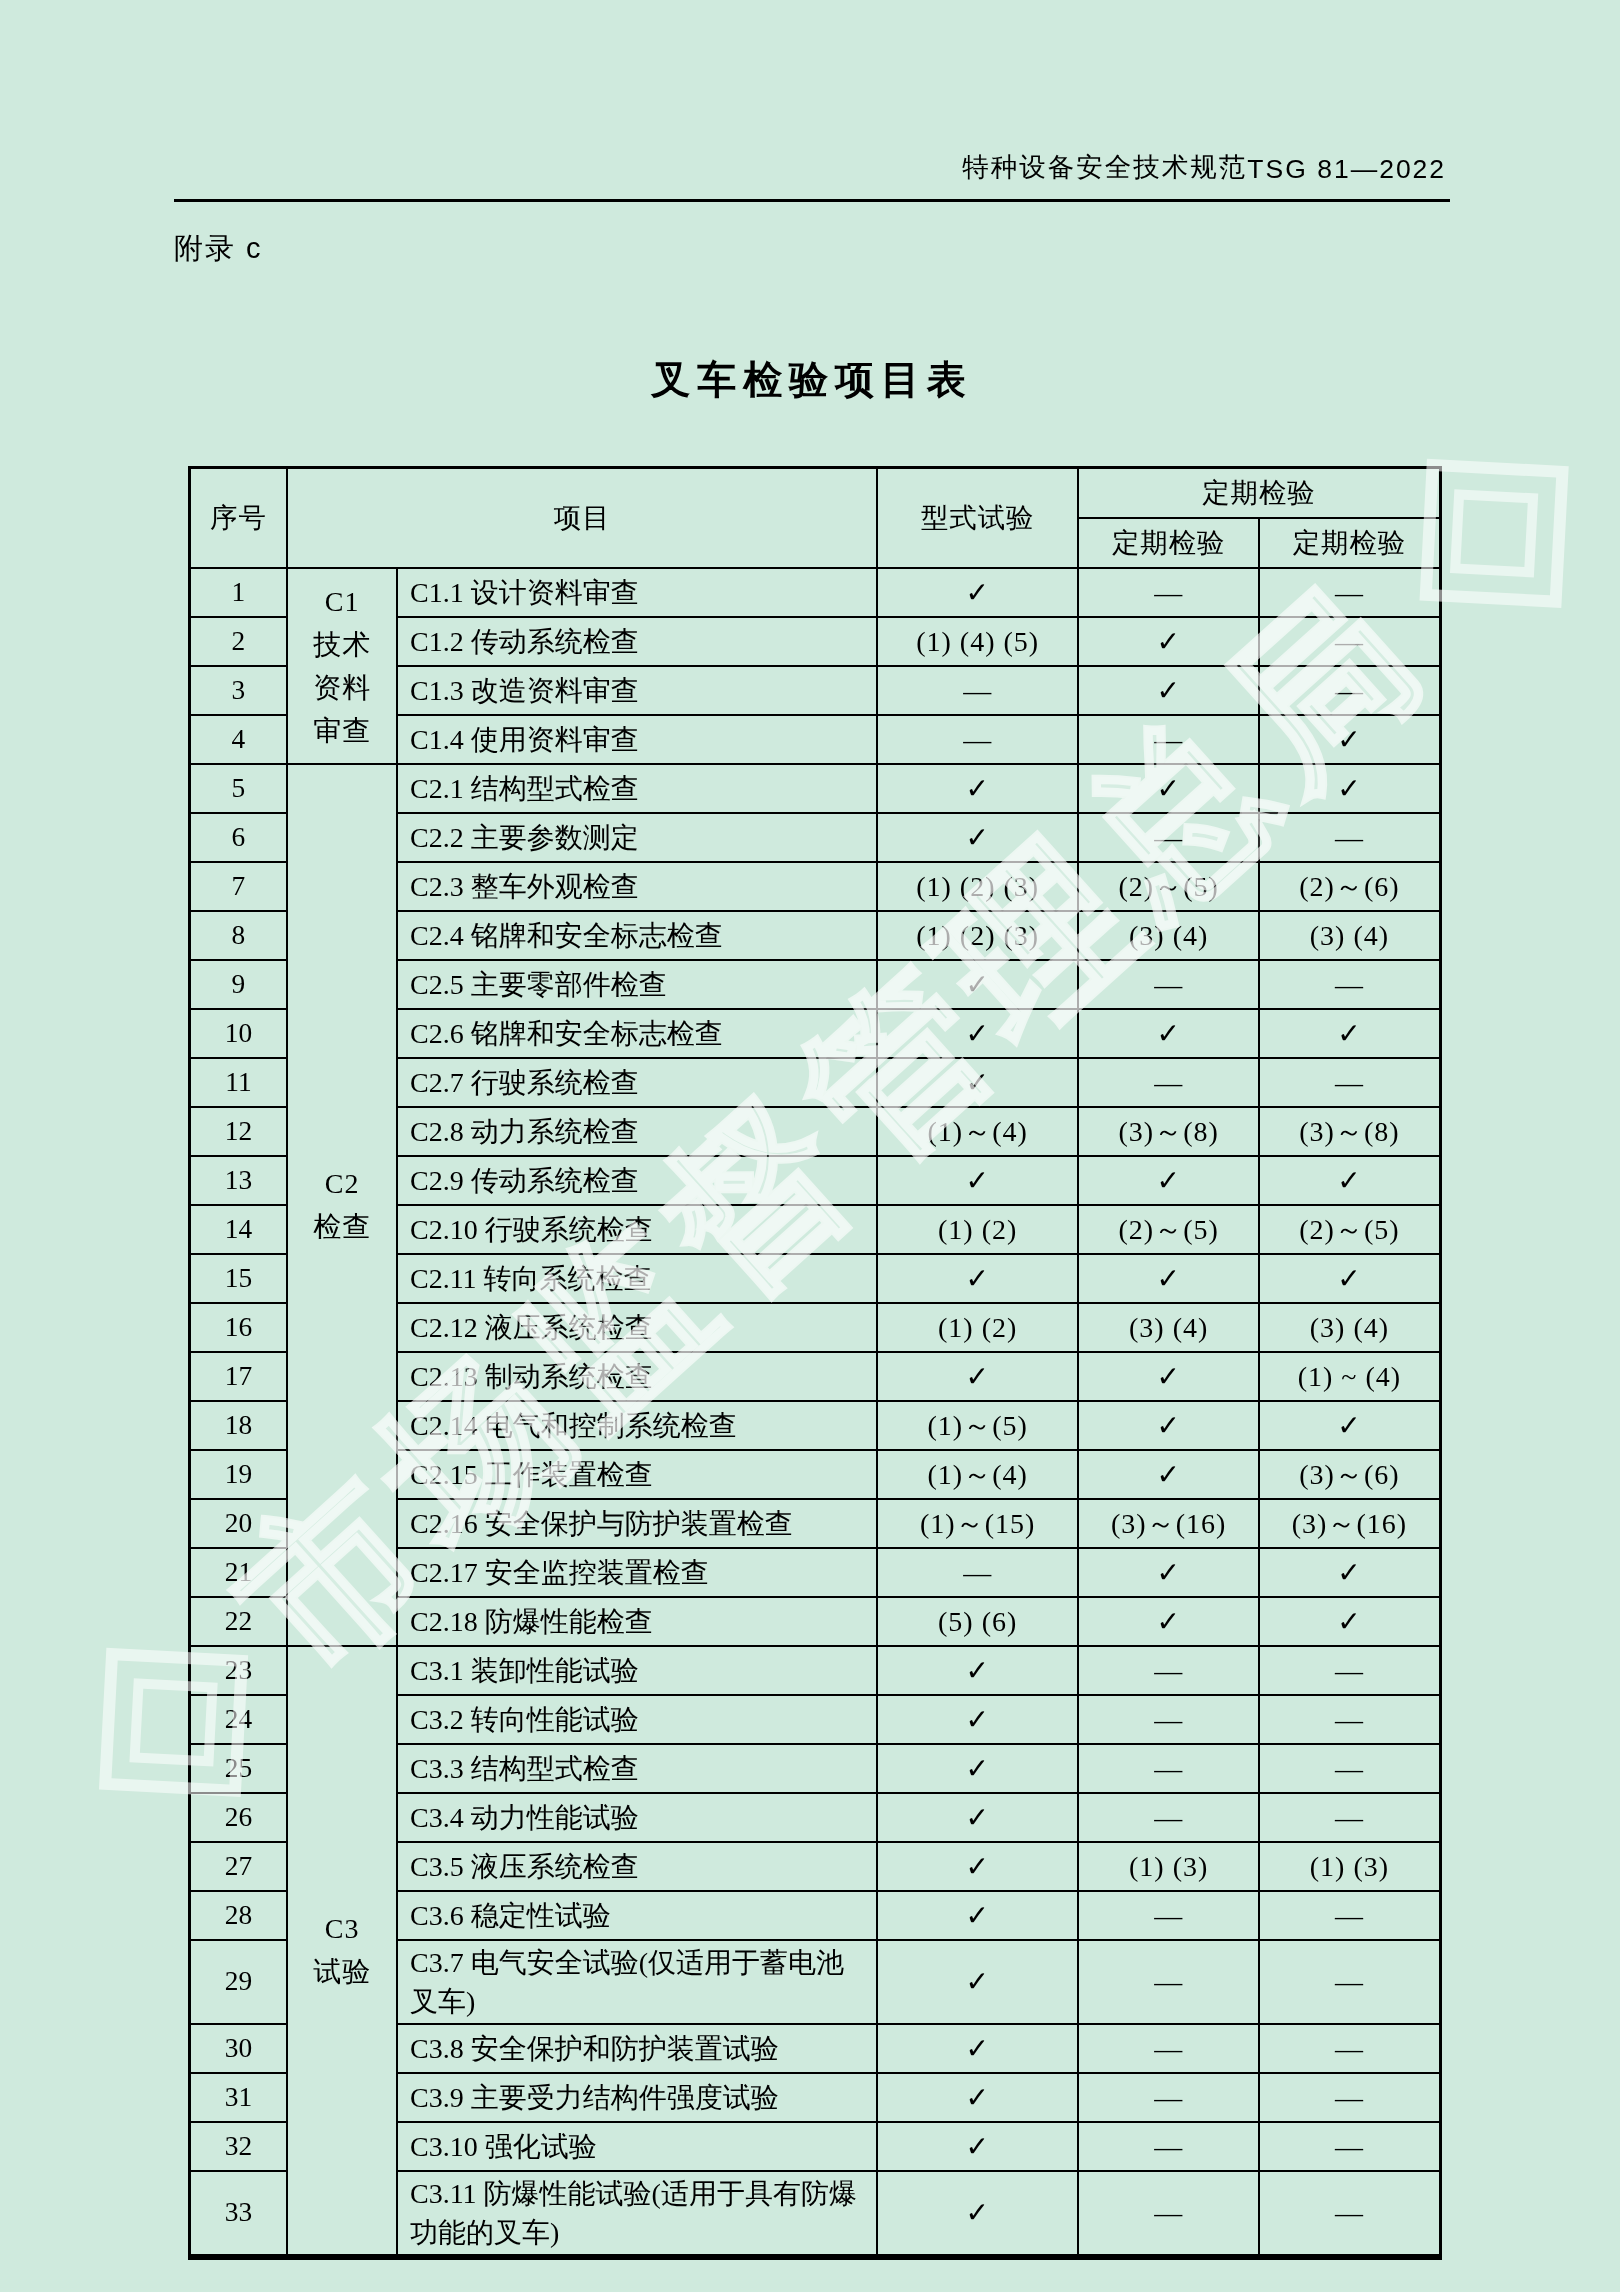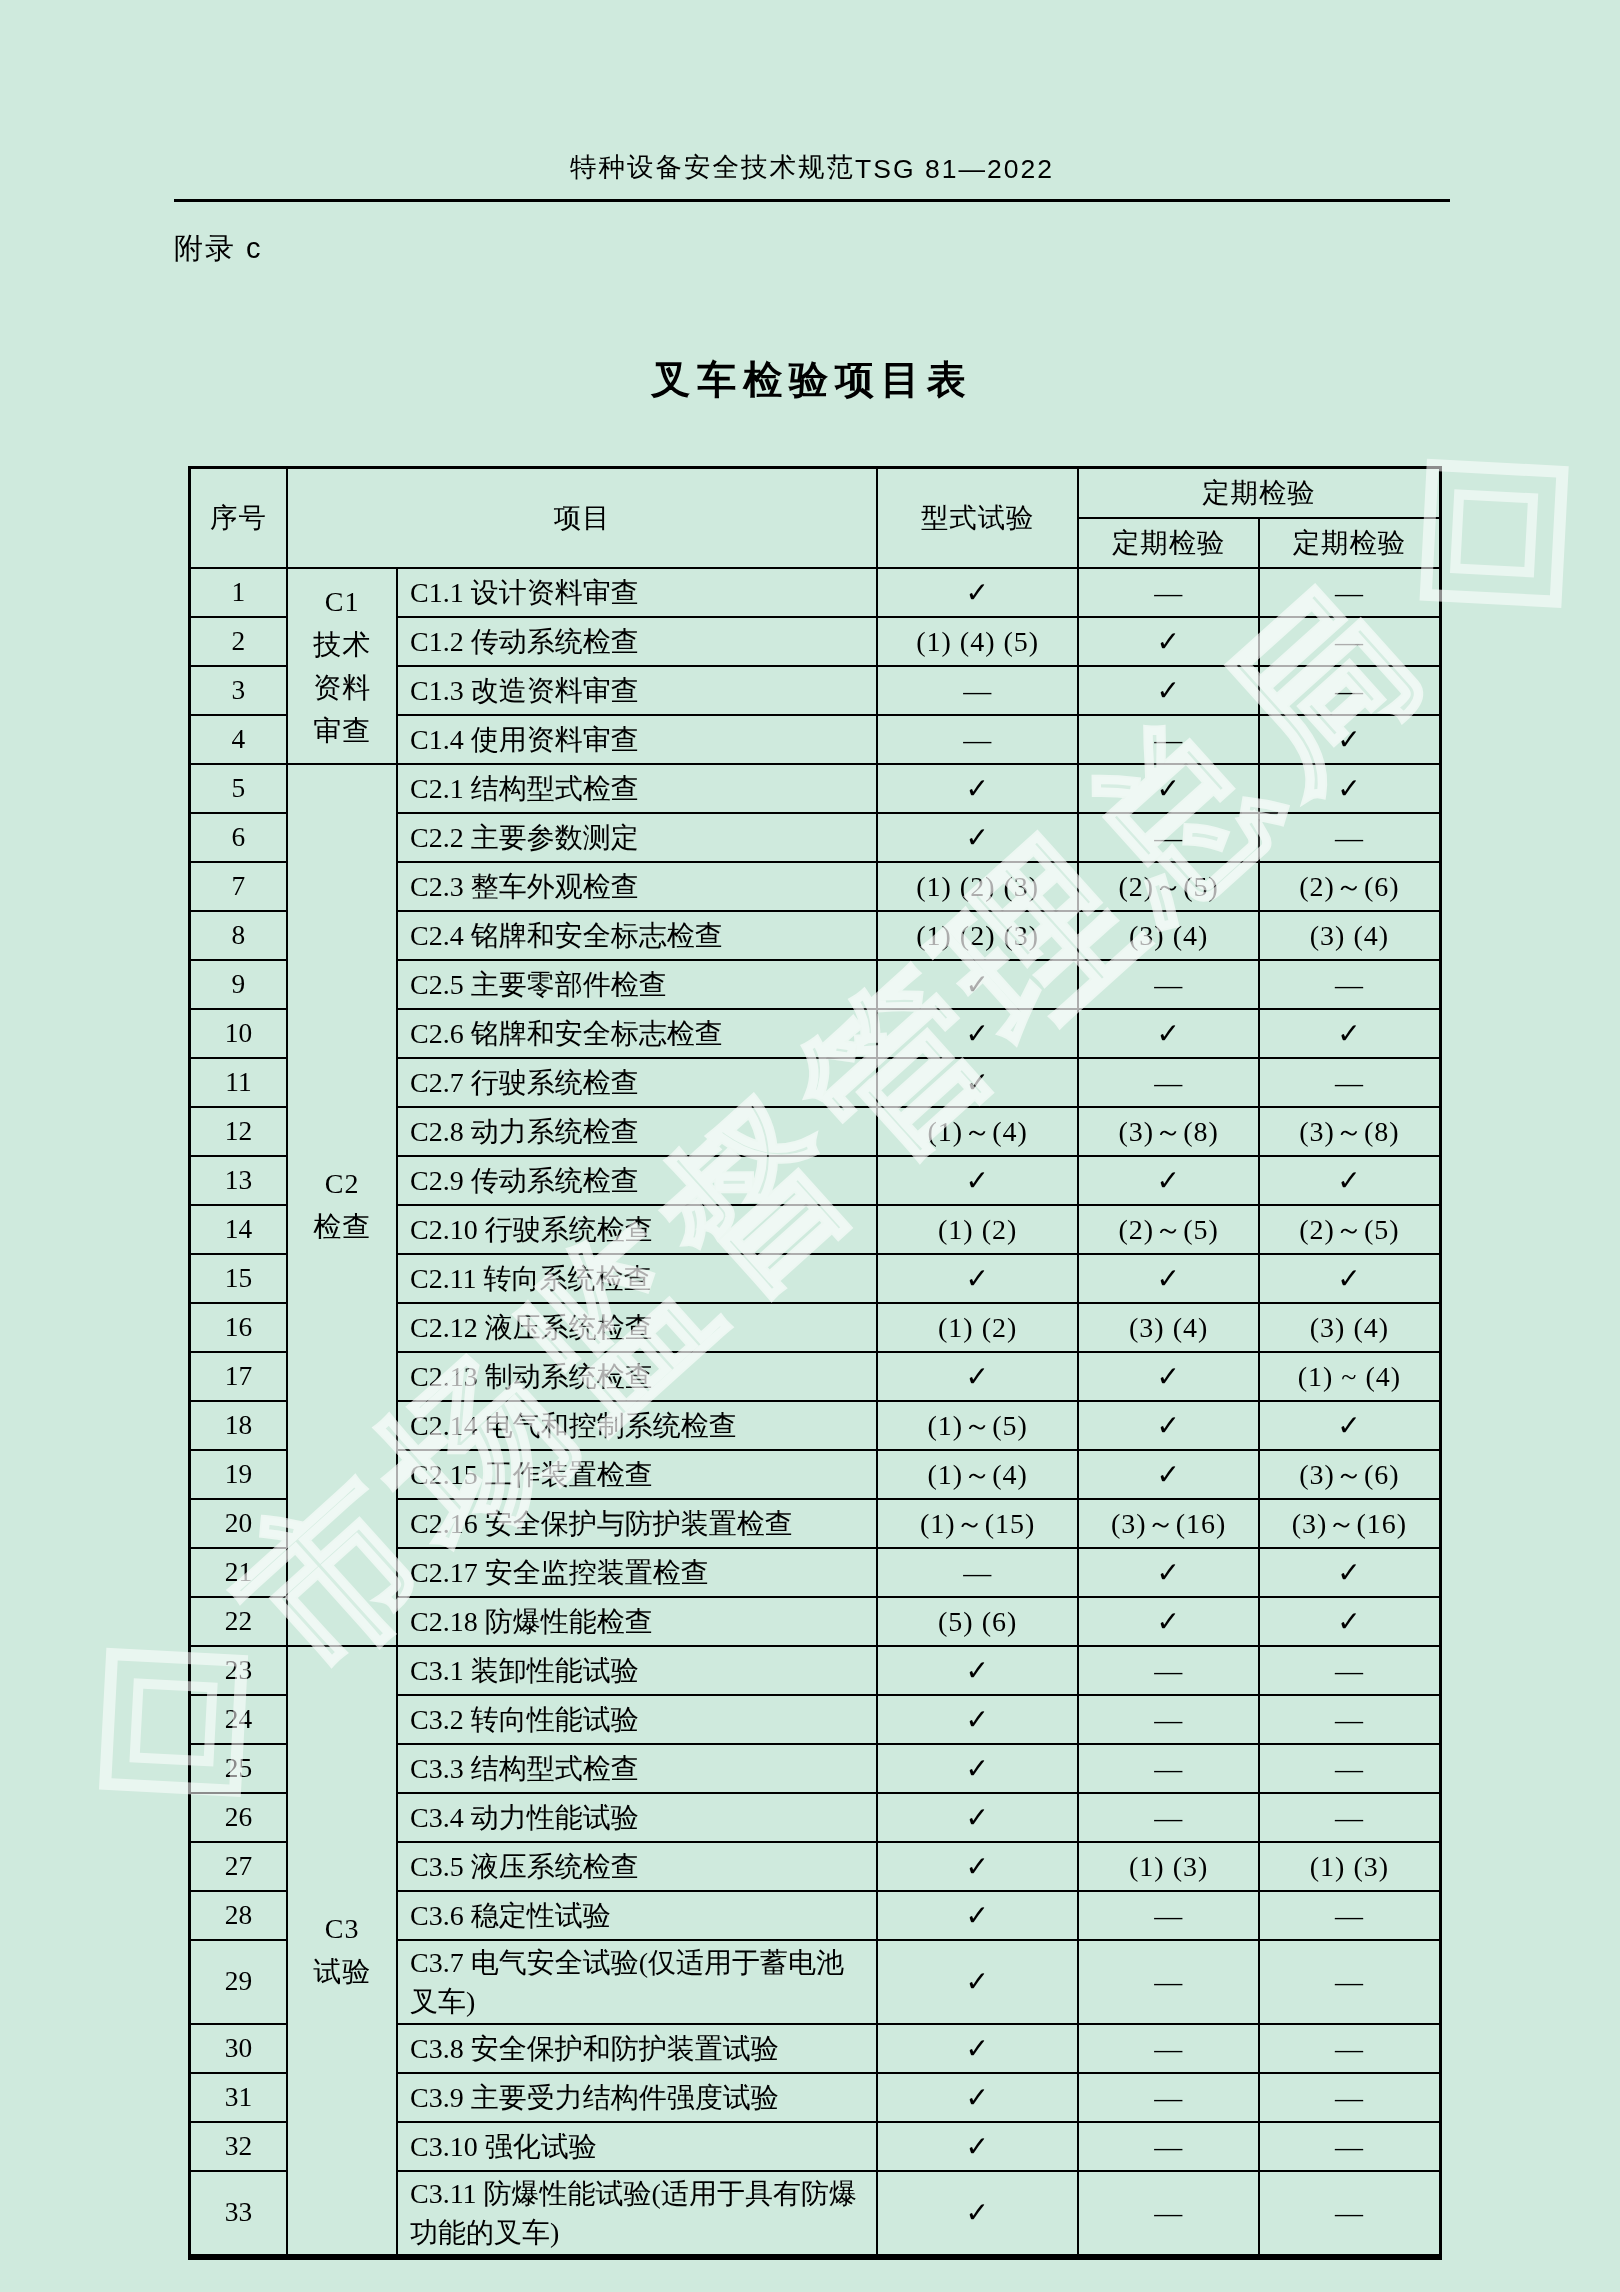--- a/index.html
+++ b/index.html
@@ -6,21 +6,21 @@
   body {
     width: 1620px; height: 2293px;
     position: relative; overflow: hidden;
     background: #cfeadd;
     color: #000;
     font-family: "Liberation Serif", "DejaVu Serif", serif;
   }
   .page { position: absolute; left: 174px; top: 149px; width: 1276px; }
 
   .doc-header {
-    display: flex; justify-content: center; align-items: flex-end;
+    display: flex; justify-content: flex-end; align-items: flex-end;
     font-family: "Liberation Sans", "DejaVu Sans", sans-serif;
     font-size: 26.5px; letter-spacing: 2px;
     padding: 0 3.9px 13.7px 3.9px;
     border-bottom: 3.9px solid #000;
   }
   .appendix {
     margin-top: 27px;
     font-family: "Liberation Sans", "DejaVu Sans", sans-serif;
     font-size: 29px; letter-spacing: 2px;
   }

